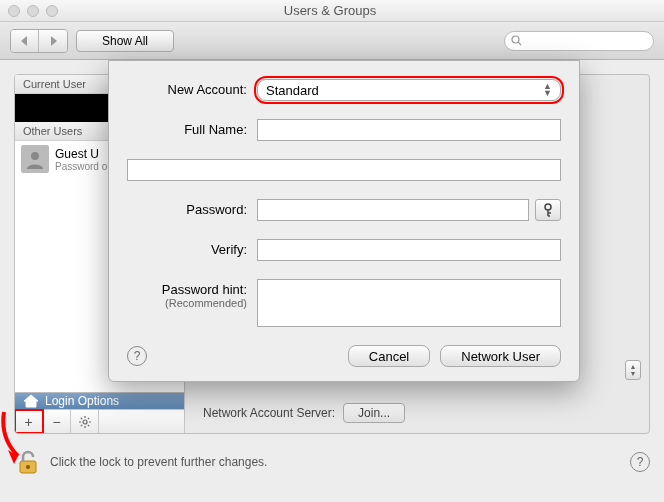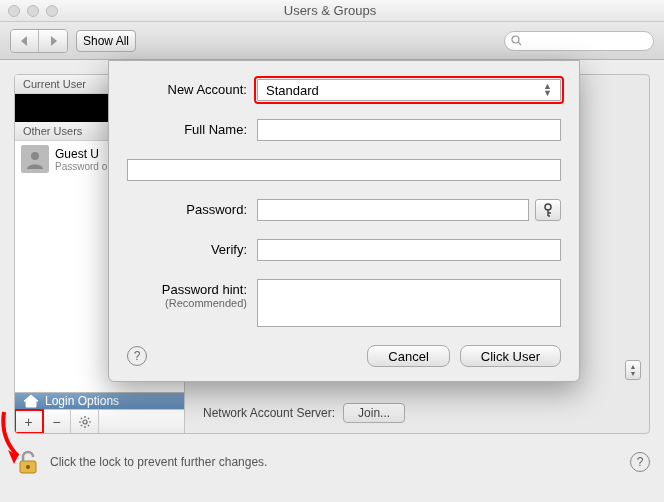--- a/index.html
+++ b/index.html
@@ -9,21 +9,21 @@
 .titlebar { height: 22px; background: linear-gradient(#f7f7f7,#e6e6e6); border-bottom: 1px solid #c9c9c9; display: flex; align-items: center; padding: 0 8px; position: relative; }
 .traffic { display: flex; gap: 7px; }
 .traffic-dot { width: 12px; height: 12px; border-radius: 50%; background: #d9d9d9; border: 1px solid #bcbcbc; }
 .title { position: absolute; left: 0; right: 4px; text-align: center; font-size: 13px; color: #555; pointer-events: none; }
 
 
 .toolbar { height: 38px; background: linear-gradient(#eaeaea,#d6d6d6); border-bottom: 1px solid #b2b2b2; display: flex; align-items: center; padding: 0 10px; gap: 8px; }
 .nav-group { display: flex; border: 1px solid #aaa; border-radius: 4px; overflow: hidden; }
 .nav-btn { width: 28px; height: 22px; background: linear-gradient(#fdfdfd,#e0e0e0); display: flex; align-items: center; justify-content: center; color: #777; border-right: 1px solid #bbb; }
 .nav-btn:last-child { border-right: none; }
-.showall { height: 22px; padding: 0 6px; background: linear-gradient(#fdfdfd,#e0e0e0); border: 1px solid #aaa; border-radius: 4px; font-size: 12px; display: flex; align-items: center; }
+.showall { height: 22px; padding: 0 25px; background: linear-gradient(#fdfdfd,#e0e0e0); border: 1px solid #aaa; border-radius: 4px; font-size: 12px; display: flex; align-items: center; }
 .search { margin-left: auto; width: 150px; height: 20px; border: 1px solid #bbb; border-radius: 10px; background: #fff; display: flex; align-items: center; padding: 0 6px; gap: 4px; color: #999; font-size: 11px; }
 
 
 .content { position: relative; padding: 14px; height: 442px; }
 .panel { display: flex; border: 1px solid #bfbfbf; border-radius: 4px; height: 360px; background: #e9e9e9; overflow: hidden; }
 
 
 .sidebar { width: 170px; background: #fff; border-right: 1px solid #c4c4c4; display: flex; flex-direction: column; }
 .side-hdr { background: linear-gradient(#f3f3f3,#e3e3e3); border-bottom: 1px solid #d0d0d0; font-size: 11px; color: #555; padding: 3px 8px; }
 .user-row { display: flex; align-items: center; gap: 6px; padding: 4px 6px; font-size: 12px; }
@@ -48,21 +48,21 @@
 .lock-row { display: flex; align-items: center; gap: 8px; margin-top: 14px; color: #555; font-size: 12px; }
 .lock { width: 28px; height: 28px; }
 .help-bottom { margin-left: auto; }
 
 
 .sheet { position: absolute; top: 60px; left: 108px; width: 472px; background: #eee; border: 1px solid #b0b0b0; box-shadow: 0 10px 30px rgba(0,0,0,.35); border-radius: 0 0 6px 6px; padding: 18px 18px 14px 18px; z-index: 10; }
 .form-row { display: flex; align-items: flex-start; margin-bottom: 18px; gap: 10px; }
 .form-row .lbl { width: 120px; text-align: right; font-size: 13px; padding-top: 3px; }
 .form-row .lbl .sub { font-size: 11px; color: #666; display: block; }
 .form-row .fld { flex: 1; display: flex; align-items: center; gap: 6px; }
-.select { flex: 1; height: 22px; background: #fff; border: 1px solid #aaa; border-radius: 1px; display: flex; align-items: center; padding: 0 8px; position: relative; font-size: 13px; }
+.select { flex: 1; height: 22px; background: #fff; border: 1px solid #aaa; border-radius: 9px; display: flex; align-items: center; padding: 0 8px; position: relative; font-size: 13px; }
 .select .arrows { margin-left: auto; font-size: 9px; line-height: 7px; color: #666; display: flex; flex-direction: column; }
 .highlight { outline: 2px solid red; outline-offset: 1px; }
 .input { flex: 1; height: 22px; background: #fff; border: 1px solid #aaa; }
 .textarea { flex: 1; height: 48px; background: #fff; border: 1px solid #aaa; }
 .key-btn { width: 26px; height: 22px; border: 1px solid #aaa; border-radius: 3px; background: linear-gradient(#fdfdfd,#e0e0e0); display: flex; align-items: center; justify-content: center; }
 .sheet-footer { display: flex; align-items: center; margin-top: 10px; }
 .help-circle { width: 20px; height: 20px; border: 1.5px solid #888; border-radius: 50%; display: flex; align-items: center; justify-content: center; font-size: 12px; color: #666; }
 .btn { height: 22px; padding: 0 20px; border: 1px solid #aaa; border-radius: 8px; background: linear-gradient(#fdfdfd,#e0e0e0); font-size: 13px; }
 
 
@@ -238,16 +238,16 @@
     </div>
     <div class="fld">
         <div class="textarea"></div>
       </div>
   </div>
 
   <div class="sheet-footer">
     <div class="help-circle">?</div>
     <div style="margin-left:auto; display:flex; gap:10px;">
       <button class="btn">Cancel</button>
-      <button class="btn">Click User</button>
+      <button class="btn">Network User</button>
     </div>
   </div>
 </div>
 
 </body></html>

